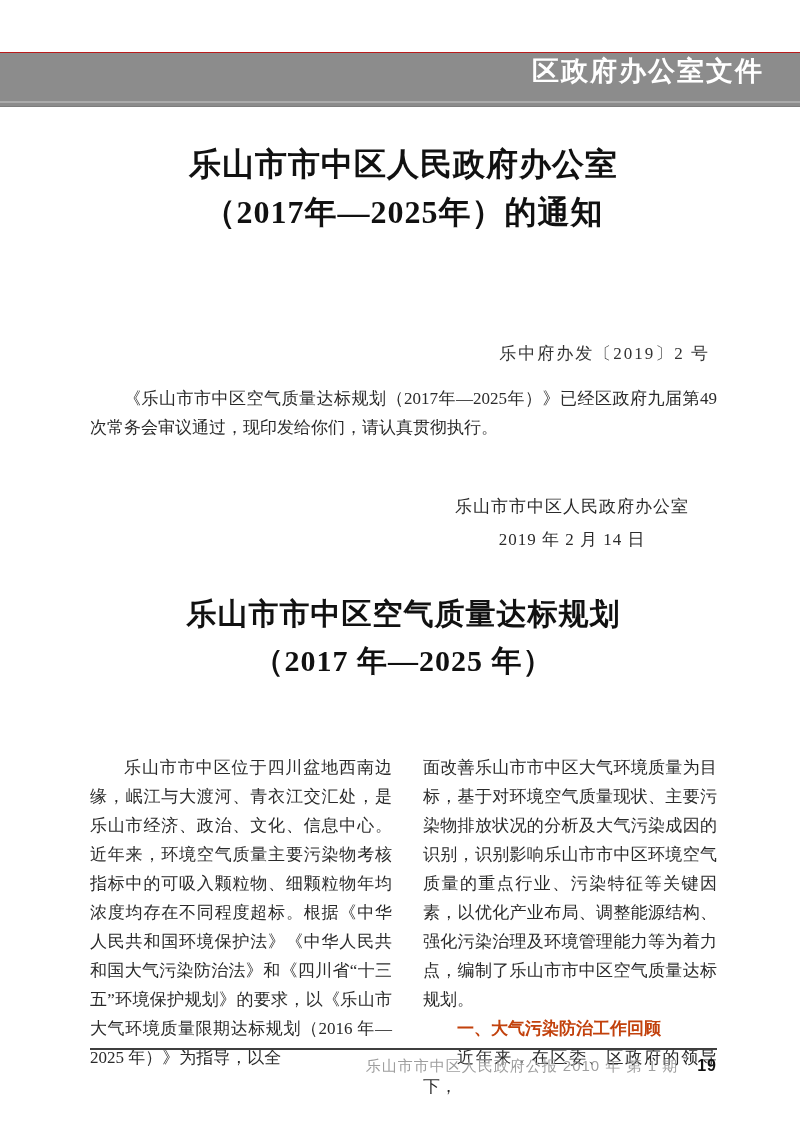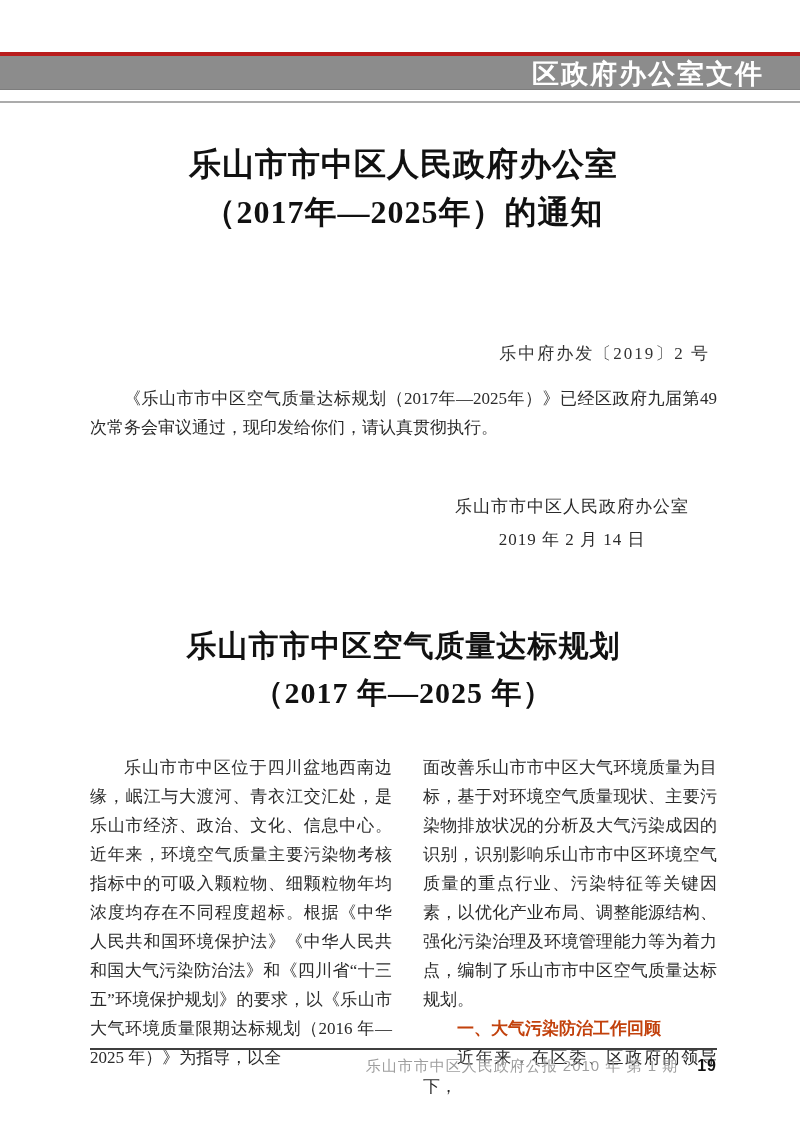--- a/index.html
+++ b/index.html
@@ -17,23 +17,23 @@
     font-family: "Liberation Serif", "DejaVu Serif", serif;
     color: #222222;
   }
 
   
   .banner {
     position: absolute;
     top: 52px;
     left: 0;
     right: 0;
-    height: 38px;
+    height: 55px;
     background: #8c8c8c;
-    border-top: 4px solid #b91c1c;
+    border-top: 1px solid #b91c1c;
     border-bottom: 1px solid #7d7d7d;
     box-sizing: border-box;
     text-align: right;
     line-height: 36px;
     padding-right: 36px;
   }
   .banner .banner-label {
     color: #ffffff;
     font-family: "Liberation Sans", "DejaVu Sans", sans-serif;
     font-weight: bold;
@@ -106,21 +106,21 @@
     font-size: 17px;
     line-height: 33px;
     letter-spacing: 1px;
     color: #2a2a2a;
   }
   .signature-inner div { white-space: nowrap; }
 
   
   .plan-title {
     position: absolute;
-    top: 622px;
+    top: 590px;
     left: 90px;
     width: 627px;
     text-align: center;
     font-weight: bold;
     font-size: 30px;
     line-height: 47px;
     letter-spacing: 1px;
     color: #111111;
   }
 

